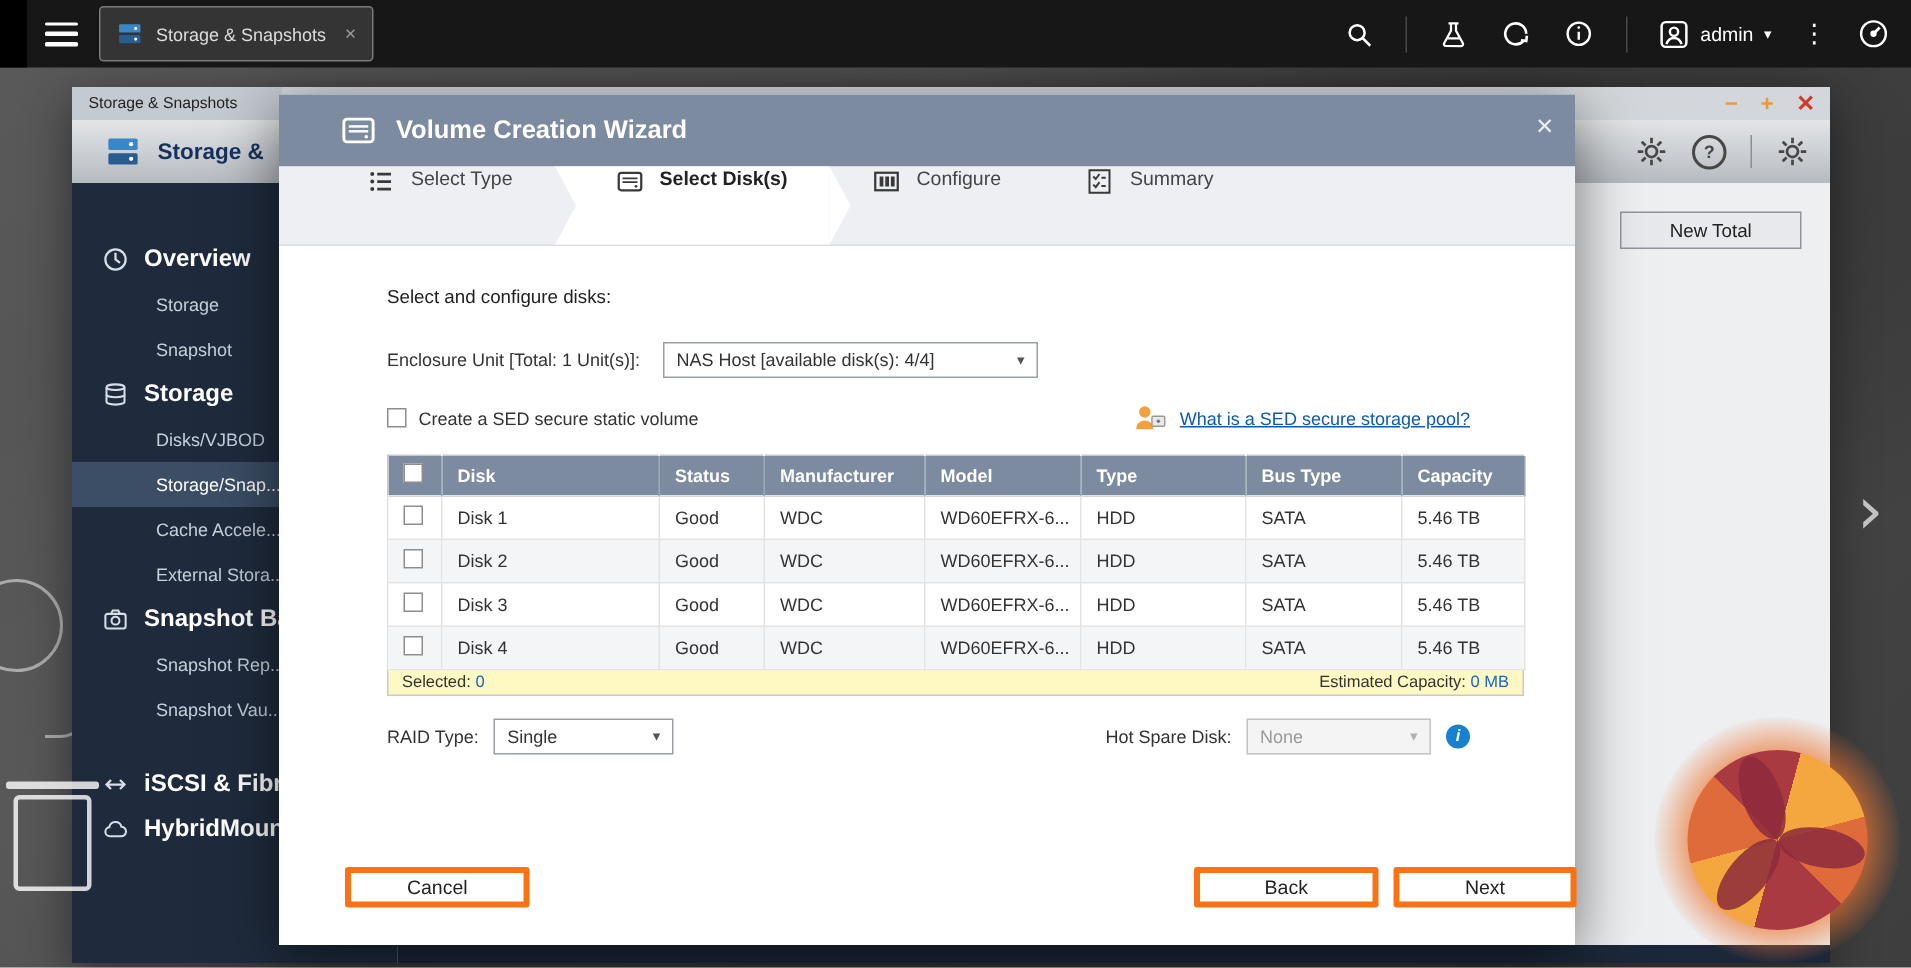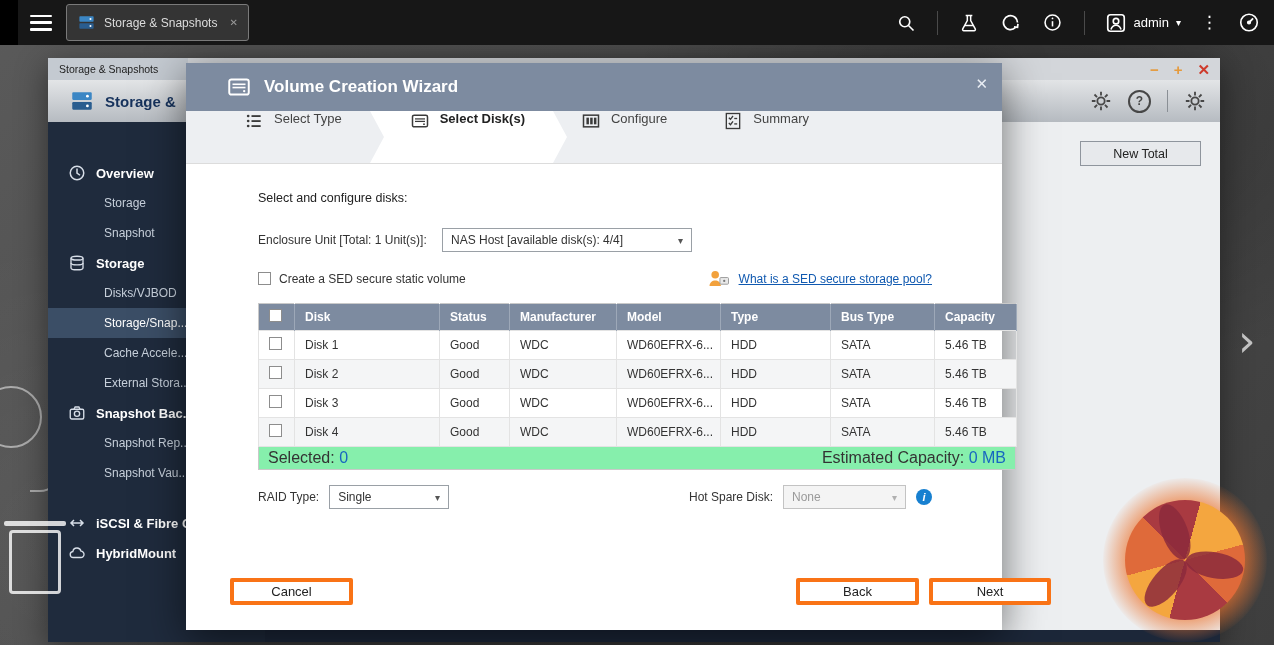--- a/index.html
+++ b/index.html
@@ -47,28 +47,28 @@
   .win-toolbar .appico{margin-left:21px;}
   .win-toolbar .title{margin-left:10px;font-size:15px;font-weight:bold;color:#16325c;}
   .win-tool-right{position:absolute;right:14px;top:0;height:42px;display:flex;align-items:center;gap:16px;color:#474747;}
   .qmark{width:19px;height:19px;border:2px solid #474747;border-radius:50%;display:flex;align-items:center;justify-content:center;font-size:12px;font-weight:bold;color:#474747;cursor:pointer;}
   .wt-div{width:1px;height:22px;background:#8a8f95;}
   .win-content{position:absolute;top:64px;left:0;right:0;bottom:0;background:#edeff1;}
   .new-volume{position:absolute;top:83px;right:19px;width:121px;height:25px;background:#e7e9ec;border:1px solid #8f959d;font-size:12.5px;color:#222;display:flex;align-items:center;justify-content:center;box-sizing:border-box;cursor:pointer;}
   .sidebar{position:absolute;left:0;top:64px;width:217px;bottom:0;background:#1f2b3d;padding-top:36px;box-sizing:border-box;}
   .sb-item{height:30px;display:flex;align-items:center;cursor:pointer;}
   .sb-item .sbico{width:18px;height:18px;margin-left:20px;margin-right:10px;color:#d7dee8;flex:none;}
-  .sb-item.section{color:#fff;font-weight:bold;font-size:13px;}
+  .sb-item.section{color:#fff;font-weight:bold;font-size:16px;}
   .sb-item.sub{color:#c7d0db;font-size:12px;padding-left:56px;}
   .sb-item.active{background:#3b4e66;color:#fff;}
   .sb-gap{height:20px;}
   .sb-label{white-space:nowrap;overflow:hidden;max-width:128px;}
   .win-footer{position:absolute;left:217px;right:0;bottom:0;height:12px;background:#1c2739;}
   
-  .modal{position:absolute;left:186px;top:63px;width:816px;height:567px;background:#fff;z-index:30;box-shadow:0 10px 40px rgba(0,0,0,.55);}
+  .modal{position:absolute;left:186px;top:63px;width:816px;height:567px;background:#fff;z-index:30;box-shadow:0 10px 40px rgba(0,0,0,.55);padding-left:48px;}
   .m-header{position:absolute;top:0;left:0;right:0;height:48px;background:#7d8ba0;display:flex;align-items:center;}
   .m-header .hico{margin-left:40px;color:#fff;}
   .m-header .htitle{margin-left:12px;color:#fff;font-size:17px;font-weight:bold;}
   .m-close{position:absolute;right:14px;top:12px;color:#e9edf3;font-size:15px;cursor:pointer;}
   .steps{position:absolute;top:48px;left:0;right:0;height:52px;background:#edeff2;display:flex;align-items:stretch;padding-left:30px;border-bottom:1px solid #dcdcdc;}
   .step{display:flex;gap:10px;padding:0 28px;position:relative;color:#444;font-size:13px;}
   .step .sico{width:20px;height:20px;color:#3a3a3a;}
   .step.active{background:#fff;padding-left:40px;color:#222;font-weight:bold;}
   .step.active::before{content:"";position:absolute;left:0;top:0;width:0;height:0;border-top:26px solid transparent;border-bottom:26px solid transparent;border-left:14px solid #edeff2;}
   .step.active::after{content:"";position:absolute;right:-14px;top:0;width:0;height:0;border-top:26px solid transparent;border-bottom:26px solid transparent;border-left:14px solid #fff;z-index:2;}
@@ -87,21 +87,21 @@
   .cb{width:13px;height:13px;border:1px solid #8d8d8d;background:#fff;display:inline-block;box-sizing:border-box;cursor:pointer;flex:none;}
   .row-sed .cblab{margin-left:8px;}
   .sed-right{margin-left:auto;display:flex;align-items:center;gap:8px;}
   .sed-link{color:#1059b0;text-decoration:underline;cursor:pointer;}
   table.disks{margin-top:15px;width:758px;border-collapse:collapse;table-layout:fixed;font-size:12px;}
   table.disks th{background:#7d8ba0;color:#fff;font-weight:bold;text-align:left;height:26px;padding:0 0 0 10px;border-right:1px solid rgba(255,255,255,.25);font-size:12px;}
   table.disks td{height:28px;padding:0 0 0 10px;border:1px solid #e3e3e3;color:#333;overflow:hidden;white-space:nowrap;margin-left:36px;}
   table.disks{border:1px solid #c9c9c9;}
   table.disks tr.alt{background:#f4f5f6;}
   td.ccb,th.ccb{padding-left:11px;}
-  .table-footer{width:758px;box-sizing:border-box;display:flex;justify-content:space-between;background:#86efac;border:1px solid #c9c9c9;border-top:none;padding:2px 9px;font-size:16px;color:#333;}
+  .table-footer{width:758px;box-sizing:border-box;display:flex;justify-content:space-between;background:#fef9c3;border:1px solid #c9c9c9;border-top:none;padding:2px 9px;font-size:11px;color:#333;}
   .blue{color:#1766c0;}
   .row-raid{margin-top:15px;display:flex;align-items:center;}
   .row-raid .lab{margin-right:10px;}
   .raid-right{margin-left:auto;display:flex;align-items:center;gap:10px;}
   .info-dot{width:16px;height:16px;border-radius:50%;background:#1780d0;color:#fff;font-size:11px;font-style:italic;font-weight:bold;display:flex;align-items:center;justify-content:center;cursor:pointer;}
   .btn{position:absolute;height:27px;background:#fff;border:4px solid #f97316;font-size:13px;color:#222;display:flex;align-items:center;justify-content:center;box-sizing:border-box;border-radius:2px;cursor:pointer;}
   .btn-cancel{left:44px;top:515px;width:123px;}
   .btn-back{left:610px;top:515px;width:123px;}
   .btn-next{left:743px;top:515px;width:122px;}
   svg{display:block;}

